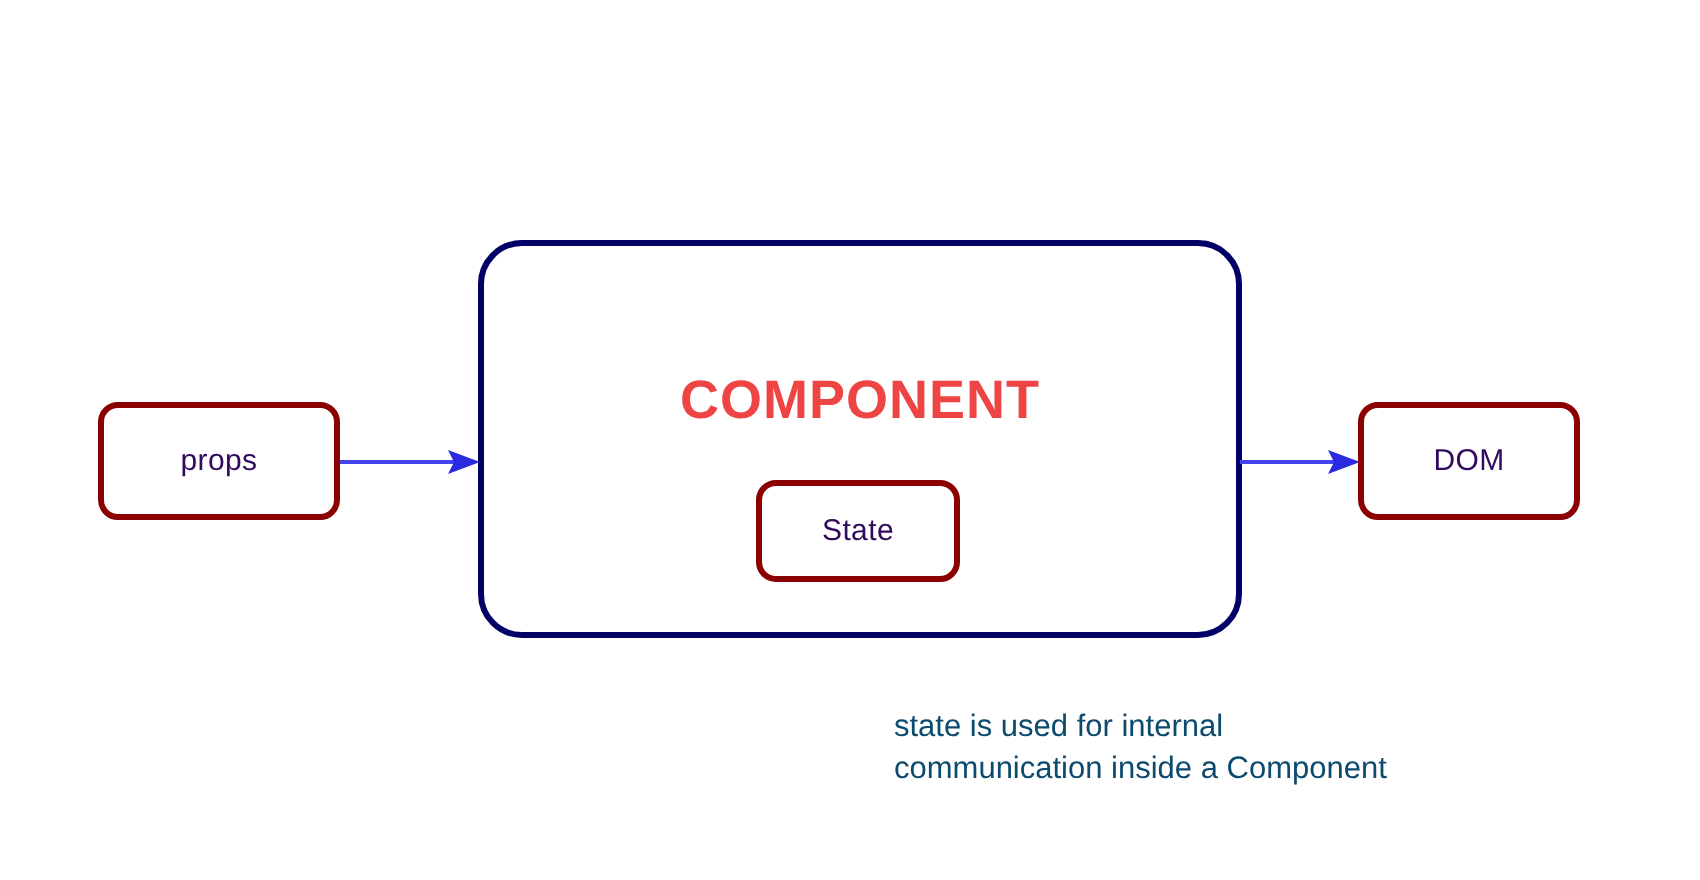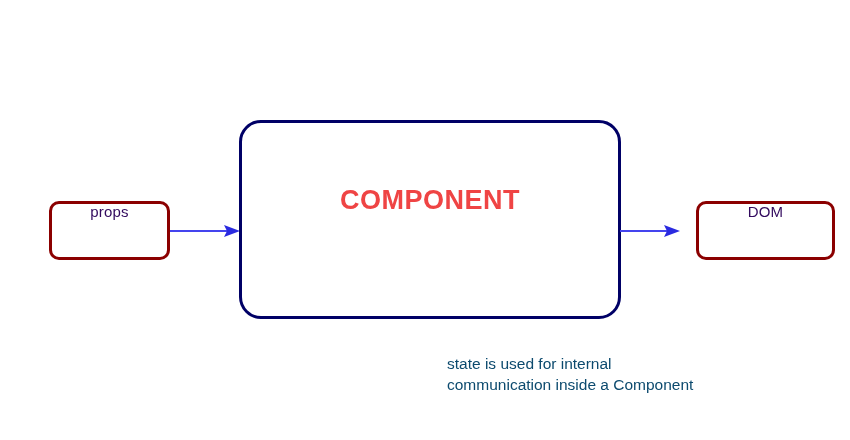--- a/index.html
+++ b/index.html
@@ -17,20 +17,21 @@
     background: #ffffff;
     overflow: hidden;
   }
 
   
   .node {
     position: absolute;
     box-sizing: border-box;
     background: #ffffff;
     display: flex;
+    align-items: center;
     justify-content: center;
     text-align: center;
   }
   .node-red {
     border: 3px solid #8b0000;
     border-radius: 10px;
   }
   .node-label {
     color: #320a5e;
     font-size: 15px;
@@ -42,23 +43,23 @@
   
   #props-node {
     left: 49px;
     top: 201px;
     width: 121px;
     height: 59px;
   }
 
   
   #dom-node {
-    left: 696px;
+    left: 679px;
     top: 201px;
-    width: 139px;
+    width: 111px;
     height: 59px;
   }
 
   
   #component-node {
     position: absolute;
     left: 239px;
     top: 120px;
     width: 382px;
     height: 199px;
@@ -134,20 +135,23 @@
     <svg width="70" height="14" viewBox="0 0 70 14">
       <line x1="0" y1="7" x2="58" y2="7" stroke="#4444ee" stroke-width="2"></line>
       <polygon points="70,7 54,1 57,7 54,13" fill="#2a2ae0"></polygon>
     </svg>
   </div>
 
   <div id="component-node">
     <div id="component-title">COMPONENT</div>
   </div>
 
+  <div class="node node-red" id="state-node">
+    <span class="node-label">State</span>
+  </div>
 
   <div class="arrow" id="arrow-component-dom">
     <svg width="60" height="14" viewBox="0 0 60 14">
       <line x1="0" y1="7" x2="48" y2="7" stroke="#4444ee" stroke-width="2"></line>
       <polygon points="60,7 44,1 47,7 44,13" fill="#2a2ae0"></polygon>
     </svg>
   </div>
 
   <div class="node node-red" id="dom-node">
     <span class="node-label">DOM</span>

